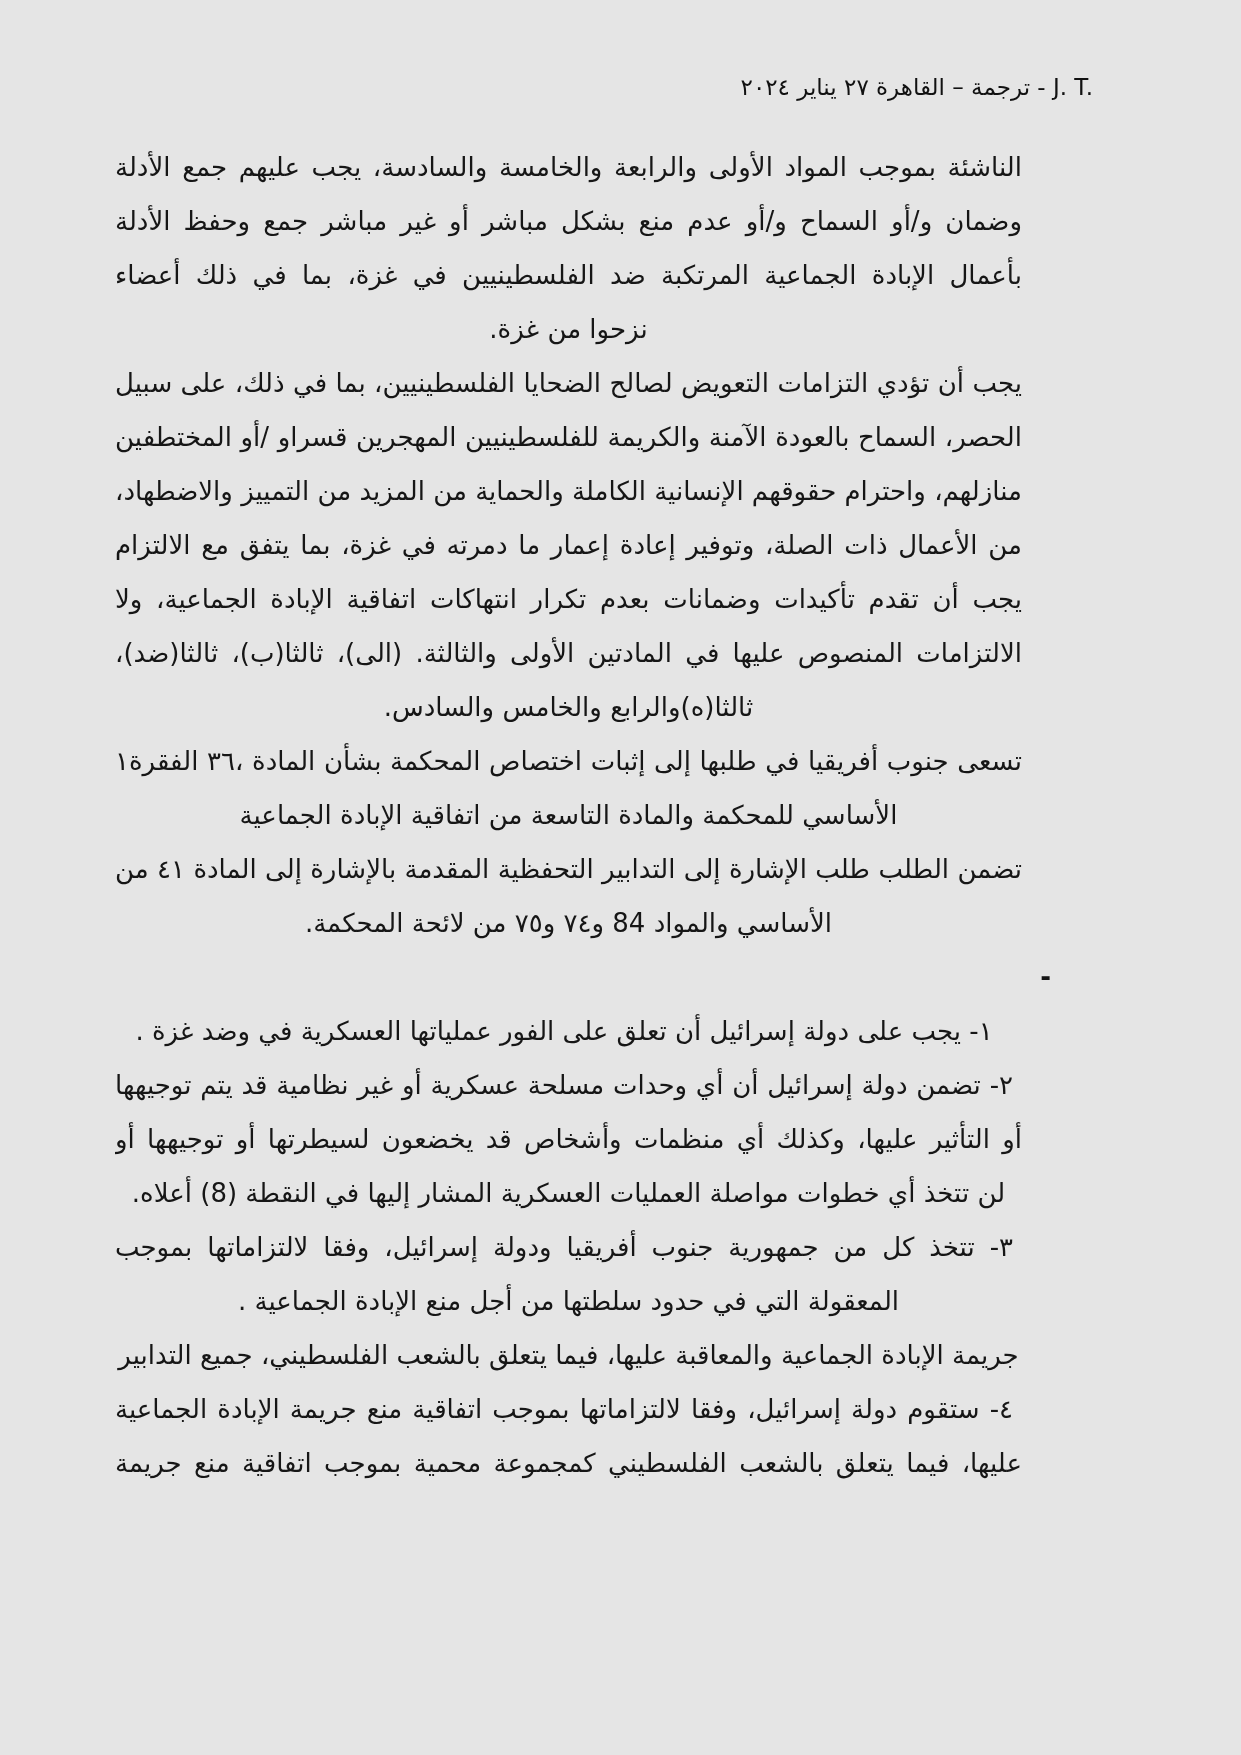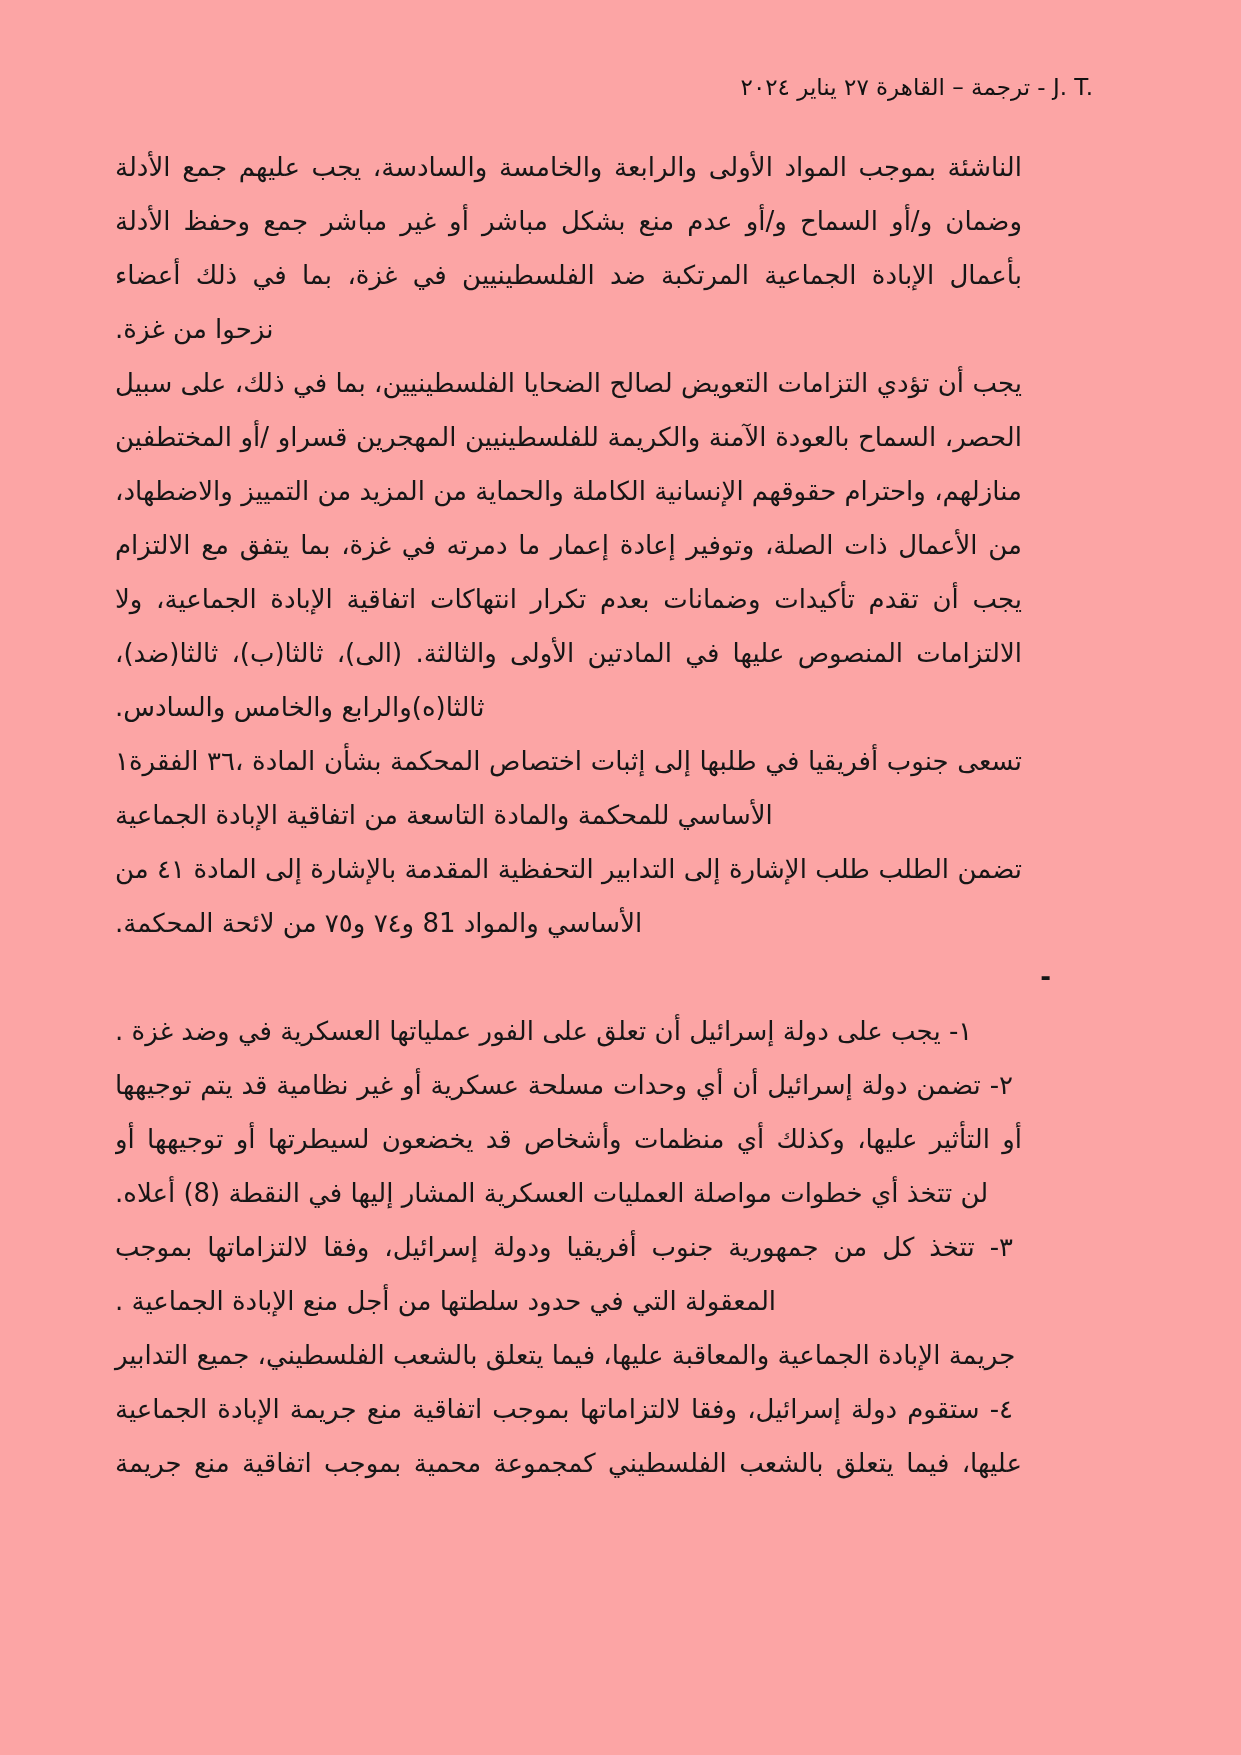--- a/index.html
+++ b/index.html
@@ -1,29 +1,29 @@
 <!DOCTYPE html>
 <html lang="ar"><head>
 <meta charset="utf-8">
 <style>
   html,body { margin:0; padding:0; background:#ffffff; }
   .page {
-    position:relative; width:1241px; height:1755px; background:#fca5a5;
+    position:relative; width:1241px; height:1755px; background:#e5e5e5;
     font-family:"DejaVu Sans", sans-serif; color:#161616; overflow:hidden;
   }
   .header {
     position:absolute; top:72px; right:148px; direction:rtl;
     font-size:23px; line-height:30px; white-space:nowrap; color:#111;
   }
   .content {
     position:absolute; top:140px; right:219px; width:907px; direction:rtl;
   }
   .line {
     position:relative; height:54px; line-height:54px; font-size:26px;
-    text-align:left; white-space:nowrap; overflow:visible;
+    text-align:center; white-space:nowrap; overflow:visible;
   }
   .line.justify {
     text-align:justify; text-align-last:justify; white-space:normal;
     overflow:hidden;
   }
   .line.num { padding-right:9px; }
   .marker {
     position:absolute; right:-29px; top:0; line-height:54px;
     font-weight:bold; font-size:26px;
   }
@@ -41,21 +41,21 @@
       <div class="line justify"><span>يجب أن تؤدي التزامات التعويض لصالح الضحايا الفلسطينيين، بما في ذلك، على سبيل المثال لا</span></div>
       <div class="line justify"><span>الحصر، السماح بالعودة الآمنة والكريمة للفلسطينيين المهجرين قسراو /أو المختطفين إلى</span></div>
       <div class="line justify"><span>منازلهم، واحترام حقوقهم الإنسانية الكاملة والحماية من المزيد من التمييز والاضطهاد، وغيرها</span></div>
       <div class="line justify"><span>من الأعمال ذات الصلة، وتوفير إعادة إعمار ما دمرته في غزة، بما يتفق مع الالتزام بمنع الإبادة</span></div>
       <div class="line justify"><span>يجب أن تقدم تأكيدات وضمانات بعدم تكرار انتهاكات اتفاقية الإبادة الجماعية، ولا سيما</span></div>
       <div class="line justify"><span>الالتزامات المنصوص عليها في المادتين الأولى والثالثة. (الى)، ثالثا(ب)، ثالثا(ضد)، ثالثا(د)،</span></div>
       <div class="line"><span>ثالثا(ه)والرابع والخامس والسادس.</span></div>
       <div class="line justify"><span>تسعى جنوب أفريقيا في طلبها إلى إثبات اختصاص المحكمة بشأن المادة ،٣٦ الفقرة١ من النظام</span></div>
       <div class="line"><span>الأساسي للمحكمة والمادة التاسعة من اتفاقية الإبادة الجماعية</span></div>
       <div class="line justify"><span>تضمن الطلب طلب الإشارة إلى التدابير التحفظية المقدمة بالإشارة إلى المادة ٤١ من النظام</span></div>
-      <div class="line"><span>الأساسي والمواد 81 و٧٤ و٧٥ من لائحة المحكمة.</span></div>
+      <div class="line"><span>الأساسي والمواد 84 و٧٤ و٧٥ من لائحة المحكمة.</span></div>
       <div class="line"><span class="marker">-</span></div>
       <div class="line num"><span>١-  يجب على دولة إسرائيل أن تعلق على الفور عملياتها العسكرية في وضد غزة .</span></div>
       <div class="line justify num"><span>٢-  تضمن دولة إسرائيل أن أي وحدات مسلحة عسكرية أو غير نظامية قد يتم توجيهها أو دعمها</span></div>
       <div class="line justify"><span>أو التأثير عليها، وكذلك أي منظمات وأشخاص قد يخضعون لسيطرتها أو توجيهها أو نفوذها،</span></div>
       <div class="line"><span>لن تتخذ أي خطوات مواصلة العمليات العسكرية المشار إليها في النقطة (8) أعلاه.</span></div>
       <div class="line justify num"><span>٣-  تتخذ كل من جمهورية جنوب أفريقيا ودولة إسرائيل، وفقا لالتزاماتها بموجب اتفاقية منع</span></div>
       <div class="line"><span>المعقولة التي في حدود سلطتها من أجل منع الإبادة الجماعية .</span></div>
       <div class="line"><span>جريمة الإبادة الجماعية والمعاقبة عليها، فيما يتعلق بالشعب الفلسطيني، جميع التدابير</span></div>
       <div class="line justify num"><span>٤-  ستقوم دولة إسرائيل، وفقا لالتزاماتها بموجب اتفاقية منع جريمة الإبادة الجماعية والمعاقبة</span></div>
       <div class="line justify"><span>عليها، فيما يتعلق بالشعب الفلسطيني كمجموعة محمية بموجب اتفاقية منع جريمة الإبادة</span></div>

